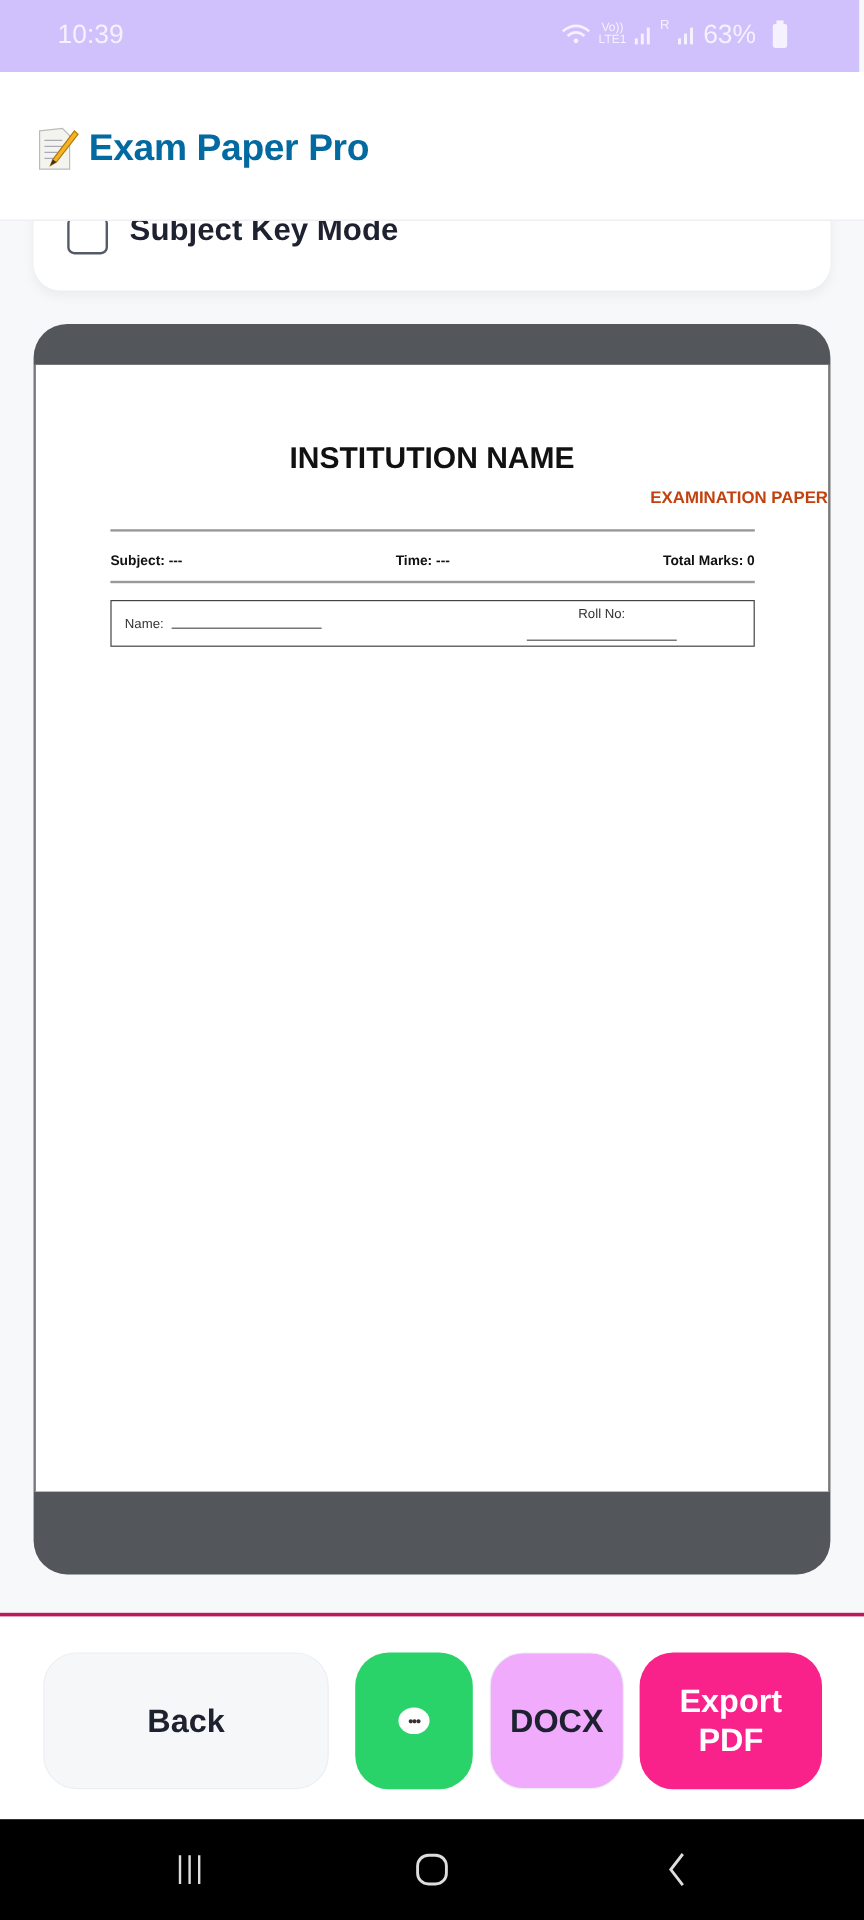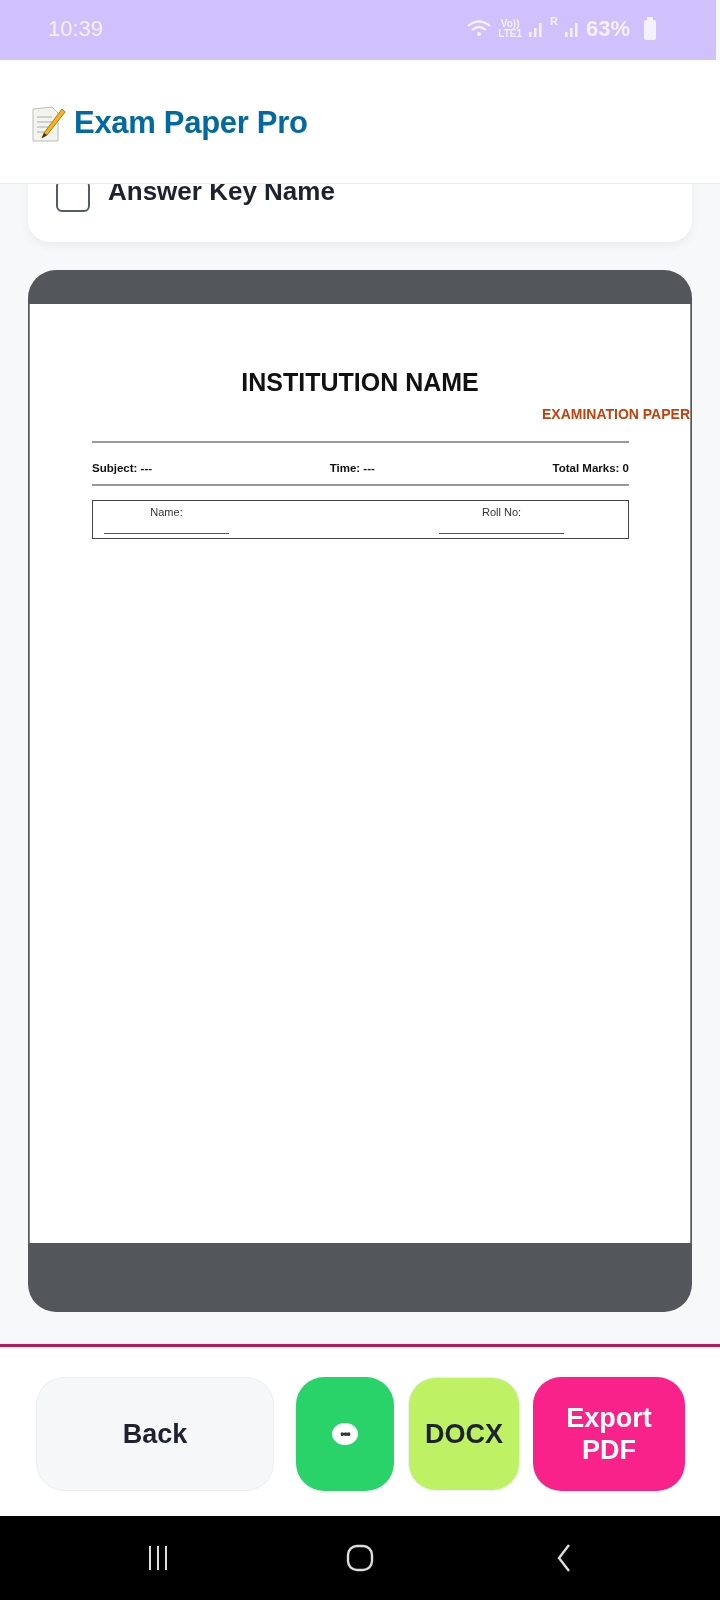--- a/index.html
+++ b/index.html
@@ -29,33 +29,33 @@
   .paper .meta { position: absolute; top: 158px; left: 62px; width: 537px; display: flex; justify-content: space-between; font-size: 11.5px; font-weight: bold; color: #111; }
   .paper .rule2 { position: absolute; top: 180px; left: 62px; width: 537px; height: 2px; background: #999; }
   .paper .namebox { position: absolute; top: 196px; left: 62px; width: 537px; height: 39px; border: 1.5px solid #444; display: flex; align-items: center; font-size: 11px; color: #333; }
   .paper .namebox .fld { display: flex; align-items: center; gap: 7px; }
   .paper .namebox .line { display: inline-block; width: 125px; height: 1px; background: #555; margin-top: 8px; }
 
   .bottombar { position: absolute; top: 1344px; left: 0; width: 720px; height: 172px; background: #fff; border-top: 3px solid #be185d; }
   .btn { position: absolute; top: 30px; height: 114px; border-radius: 28px; display: flex; align-items: center; justify-content: center; font-weight: bold; font-size: 27px; text-align: center; line-height: 1.2; }
   .btn-back { left: 36px; width: 238px; background: #f6f7f9; border: 1px solid #eceef2; color: #1e2230; }
   .btn-share { left: 296px; width: 98px; background: #29d36a; }
-  .btn-docx { left: 408px; width: 112px; background: #bef264; border: 1px solid #eceef2; color: #1e2230; }
+  .btn-docx { left: 408px; width: 112px; background: #f0abfc; border: 1px solid #eceef2; color: #1e2230; }
   .btn-pdf { left: 533px; width: 152px; background: #f8228a; color: #ffffff; }
   .bubble { width: 26px; height: 22px; background: #fff; border-radius: 50%; position: relative; display: flex; align-items: center; justify-content: center; font-size: 12px; color: #333; letter-spacing: -1px; line-height: 1; }
 
   .navbar { position: absolute; top: 1516px; left: 0; width: 720px; height: 84px; background: #000; }
   .nav-item { position: absolute; top: 22px; width: 40px; height: 40px; display: flex; align-items: center; justify-content: center; }
 </style>
 </head>
 <body>
 
 <div class="statusbar">
   <span class="time">10:39</span>
-  <div class="right" style="right:86px;font-weight:bold;">
+  <div class="right" style="right:86px;">
     <svg width="26" height="20" viewBox="0 0 26 20">
         <path d="M2 7 Q13 -2 24 7" stroke="#f5f1ff" stroke-width="2.2" fill="none"></path>
         <path d="M6 11 Q13 5 20 11" stroke="#f5f1ff" stroke-width="2.2" fill="none"></path>
         <circle cx="13" cy="15" r="2" fill="#f5f1ff"></circle>
       </svg>
     <span class="small"><span>Vo))</span><br><span>LTE1</span></span>
     <svg width="16" height="18" viewBox="0 0 16 18">
         <rect x="1" y="12" width="2.5" height="5" fill="#f5f1ff"></rect>
         <rect x="6" y="8" width="2.5" height="9" fill="#f5f1ff"></rect>
         <rect x="11" y="3" width="2.5" height="14" fill="#f5f1ff"></rect>
@@ -66,21 +66,21 @@
         <rect x="6" y="8" width="2.5" height="9" fill="#f5f1ff"></rect>
         <rect x="11" y="3" width="2.5" height="14" fill="#f5f1ff"></rect>
       </svg>
     <span>63%</span>
   </div>
   <div class="battery"></div>
 </div>
 
 <div class="settings-card">
   <div class="chk"></div>
-  <span class="lbl">Answer Key Name</span>
+  <span class="lbl">Subject Key Mode</span>
 </div>
 
 <div class="appbar">
   <div class="title-wrap">
     <svg class="memo-icon" viewBox="0 0 36 40">
       <path d="M3 6 L22 4 L28 10 L28 38 L3 38 Z" fill="#f4f4ee" stroke="#bbb" stroke-width="1"></path>
       <line x1="7" y1="14" x2="22" y2="14" stroke="#aab" stroke-width="1"></line>
       <line x1="7" y1="19" x2="22" y2="19" stroke="#aab" stroke-width="1"></line>
       <line x1="7" y1="24" x2="18" y2="24" stroke="#aab" stroke-width="1"></line>
       <line x1="7" y1="29" x2="16" y2="29" stroke="#aab" stroke-width="1"></line>
@@ -96,21 +96,21 @@
     <div class="inst">INSTITUTION NAME</div>
     <div class="exam">EXAMINATION PAPER</div>
     <div class="rule1"></div>
     <div class="meta">
       <span>Subject: ---</span>
       <span>Time: ---</span>
       <span>Total Marks: 0</span>
     </div>
     <div class="rule2"></div>
     <div class="namebox">
-      <div class="fld" style="position:absolute;left:11px;flex-direction:column;">
+      <div class="fld" style="position:absolute;left:11px;">
         <span>Name:</span>
         <span class="line"></span>
       </div>
       <div class="fld" style="position:absolute;left:346px;flex-direction:column;">
         <span>Roll No:</span>
         <span class="line"></span>
       </div>
     </div>
   </div>
 </div>

